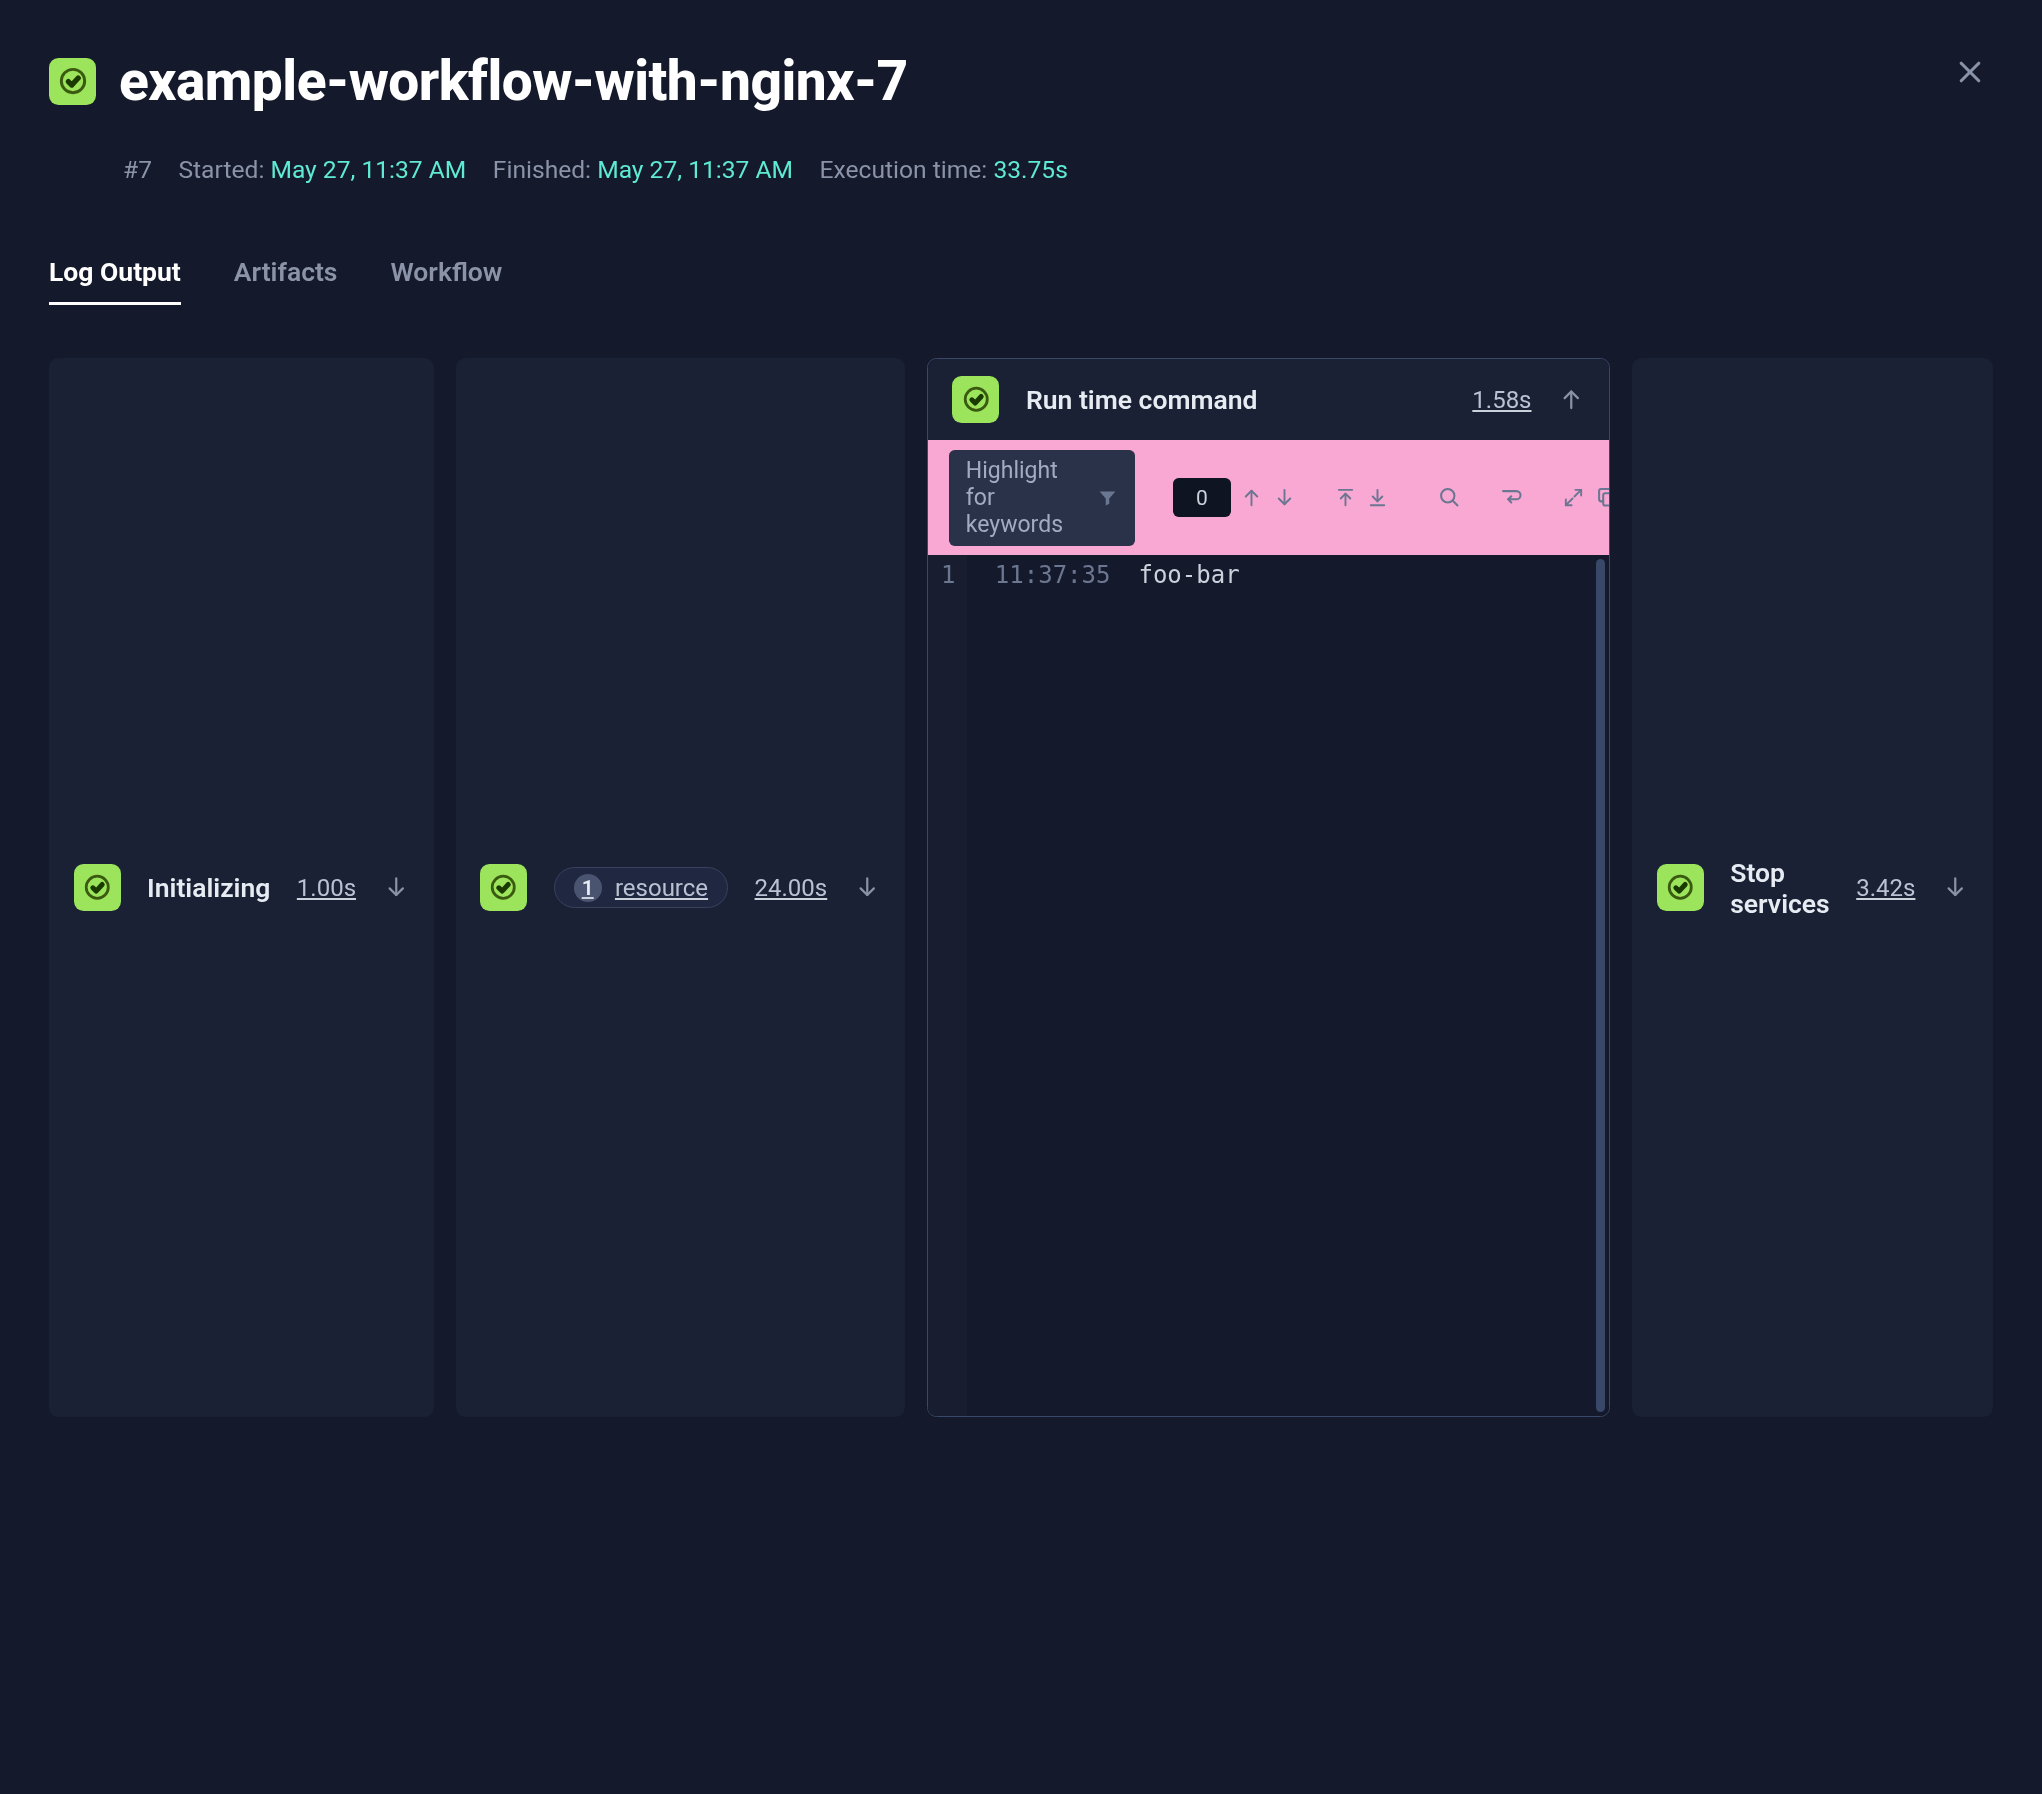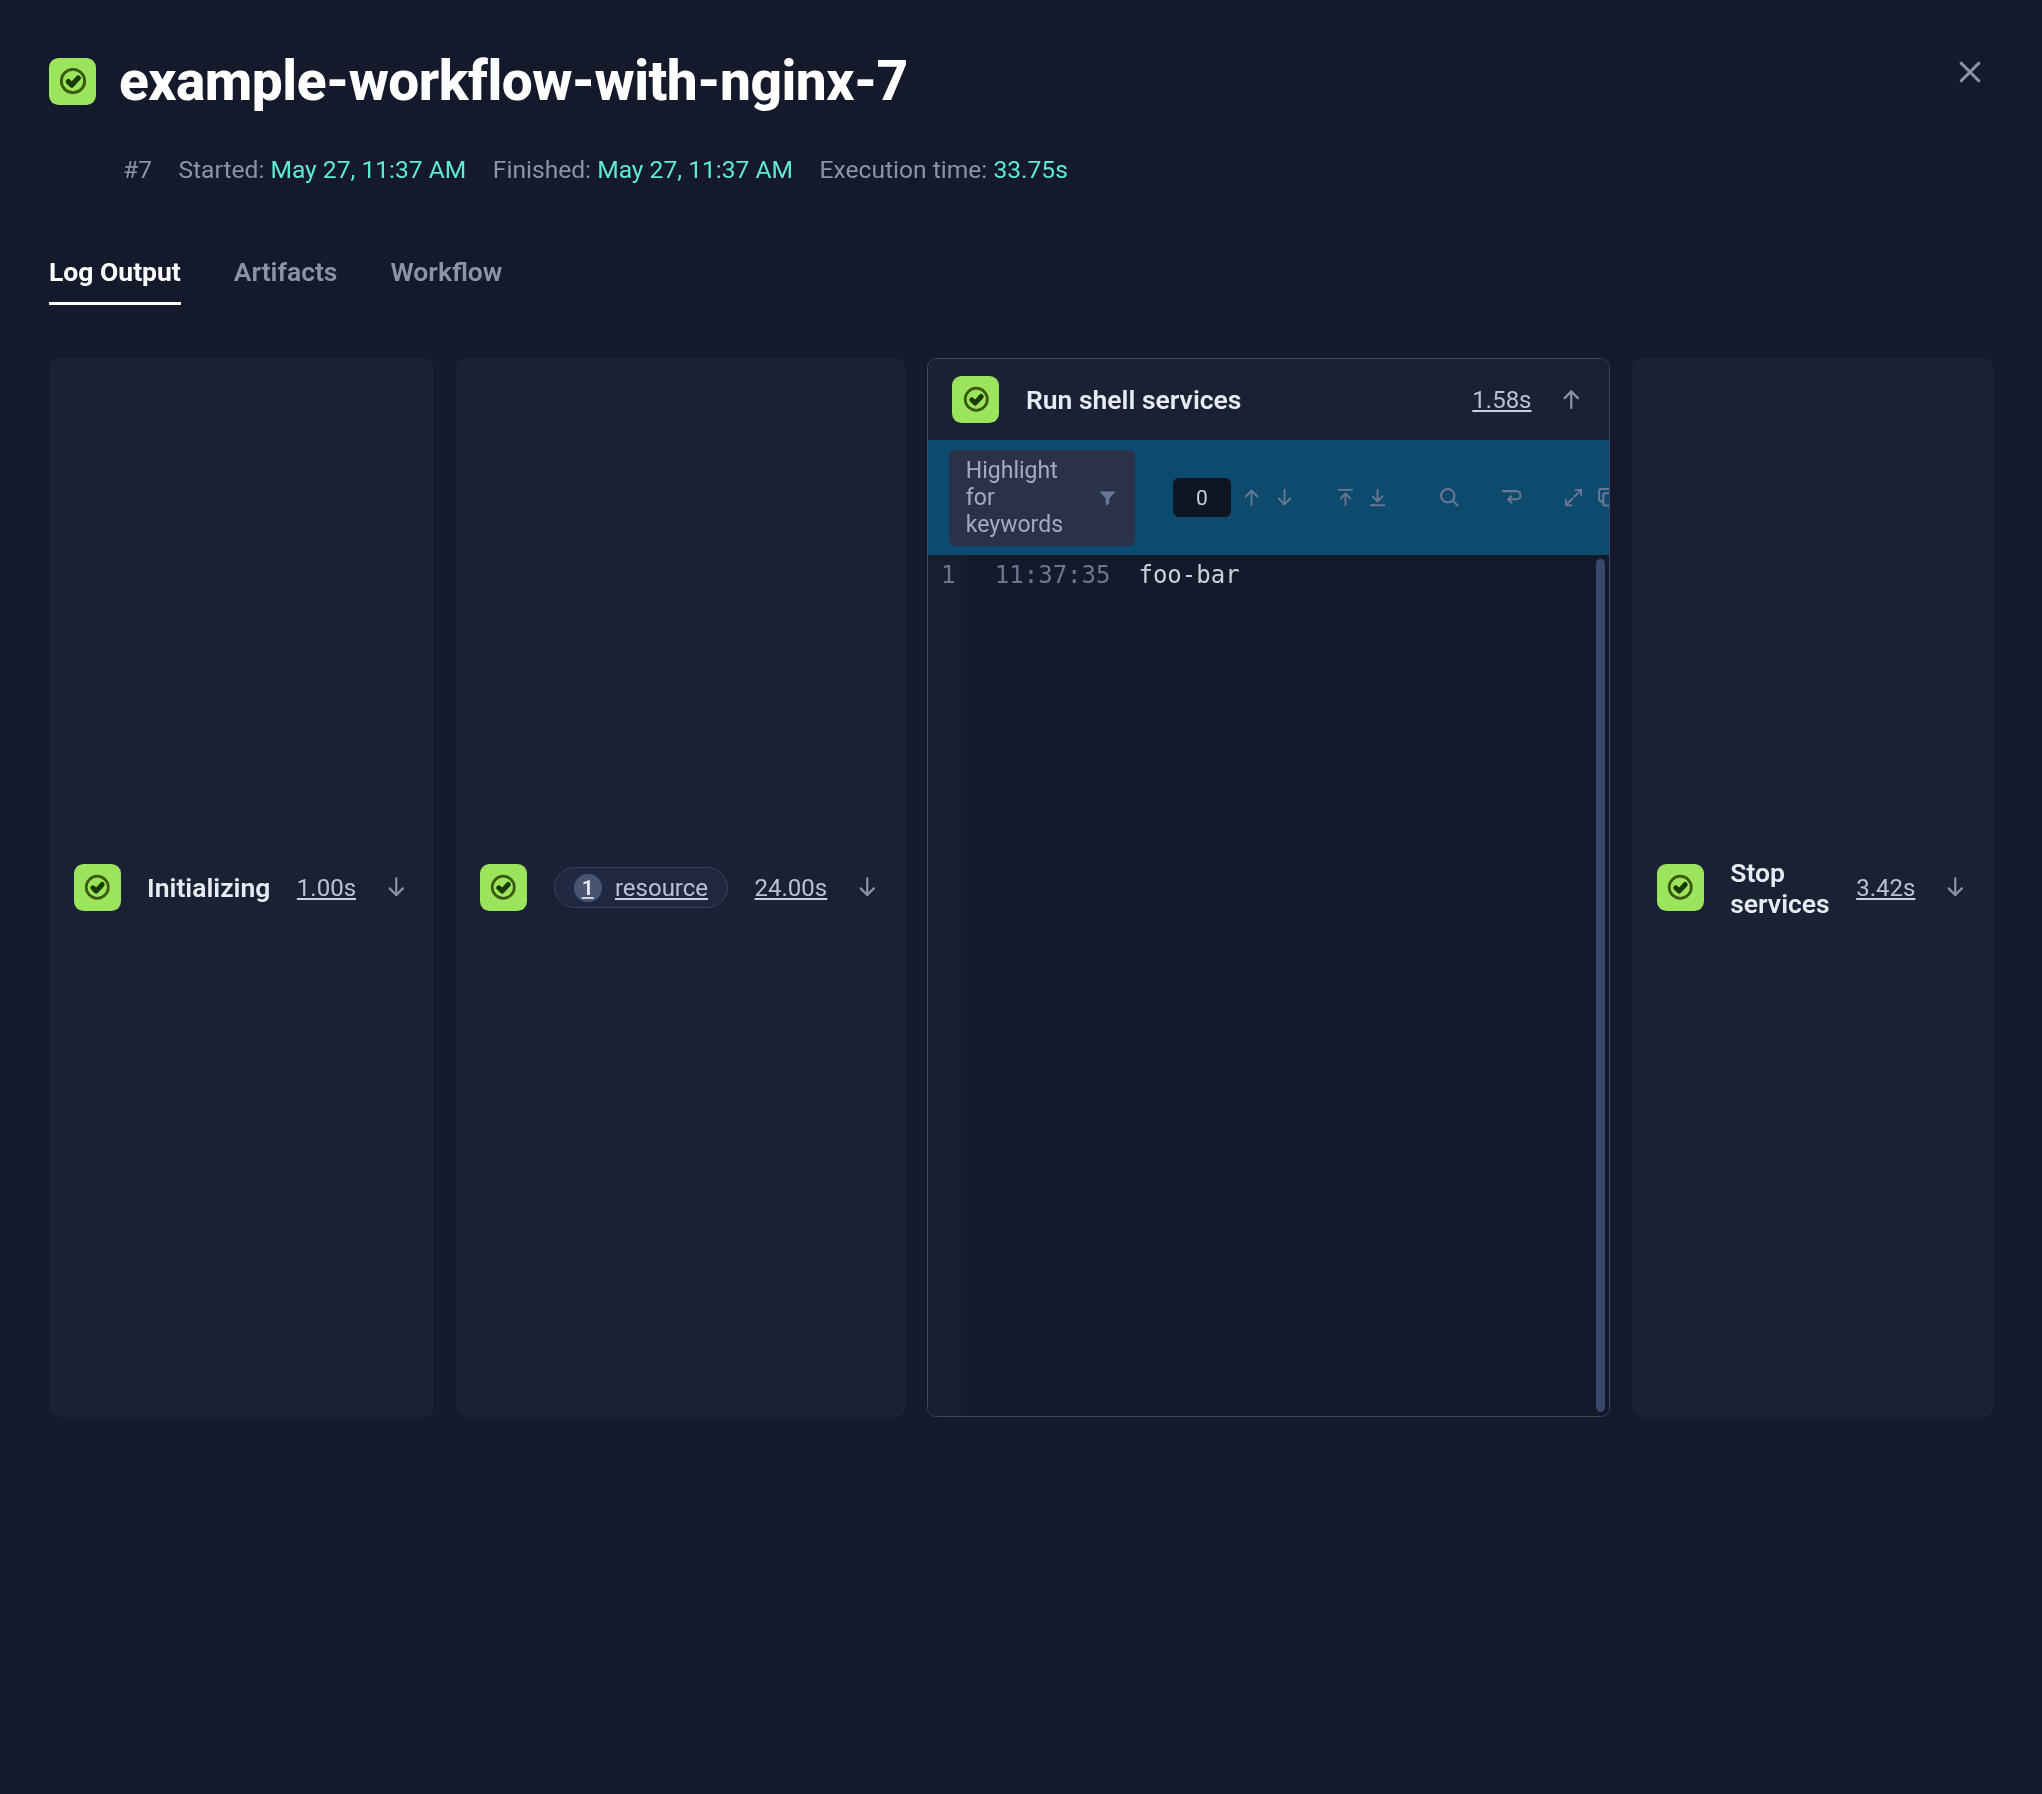--- a/index.html
+++ b/index.html
@@ -49,21 +49,21 @@
     .badge-count {
       background: #4a5470; color: #e7ecf3; border-radius: 50%;
       width: 28px; height: 28px; display: flex; align-items: center; justify-content: center;
       font-size: 21px; font-weight: 600;
     }
     .step-time { color: #b9c1d2; font-size: 24px; }
     .chevron { color: #8a93a7; display: flex; }
     .step-wrap { border: 1.9px solid #394768; border-radius: 9.5px; overflow: hidden; }
     .step-wrap .step { background: #1a2135; border-radius: 0; }
     .log-toolbar {
-      background: #0c4a6e; padding: 9.5px 21px;
+      background: #f9a8d4; padding: 9.5px 21px;
       display: flex; align-items: center; gap: 9.5px;
     }
     .hl-input {
       display: flex; align-items: center; gap: 17px;
       background: #2a3249; border-radius: 5.7px; padding: 7.6px 17px;
     }
     .hl-input-text { color: #a2abc0; font-size: 23px; }
     .toolbar-divider { width: 1.9px; height: 34px; background: #2b3550; margin: 0 9.5px; }
     .counter {
       background: #0f1422; border-radius: 5.7px; padding: 7.6px 23px;
@@ -182,21 +182,21 @@
   </div>
 
   <div class="step-wrap">
     <div class="step">
       <div class="status-icon-sm">
         <svg width="26.5" height="26.5" viewBox="0 0 24 24" fill="none" stroke="#1a3a00" stroke-width="4.5" stroke-linecap="round" stroke-linejoin="round">
             <circle cx="12" cy="12" r="10" fill="none" stroke="#3a5a10" stroke-width="2.5"></circle>
             <polyline points="8,12.5 11,15.5 16.5,9.5"></polyline>
           </svg>
       </div>
-      <div class="step-title">Run shell services</div>
+      <div class="step-title">Run time command</div>
       <div class="step-meta">
         <span class="step-time">1.58s</span>
         <span class="chevron">
           <svg width="26.5" height="26.5" viewBox="0 0 24 24" stroke="currentColor" stroke-width="2" fill="none" stroke-linecap="round" stroke-linejoin="round">
               <line x1="12" y1="20" x2="12" y2="5"></line>
               <polyline points="6,11 12,5 18,11"></polyline>
             </svg>
         </span>
       </div>
     </div>

